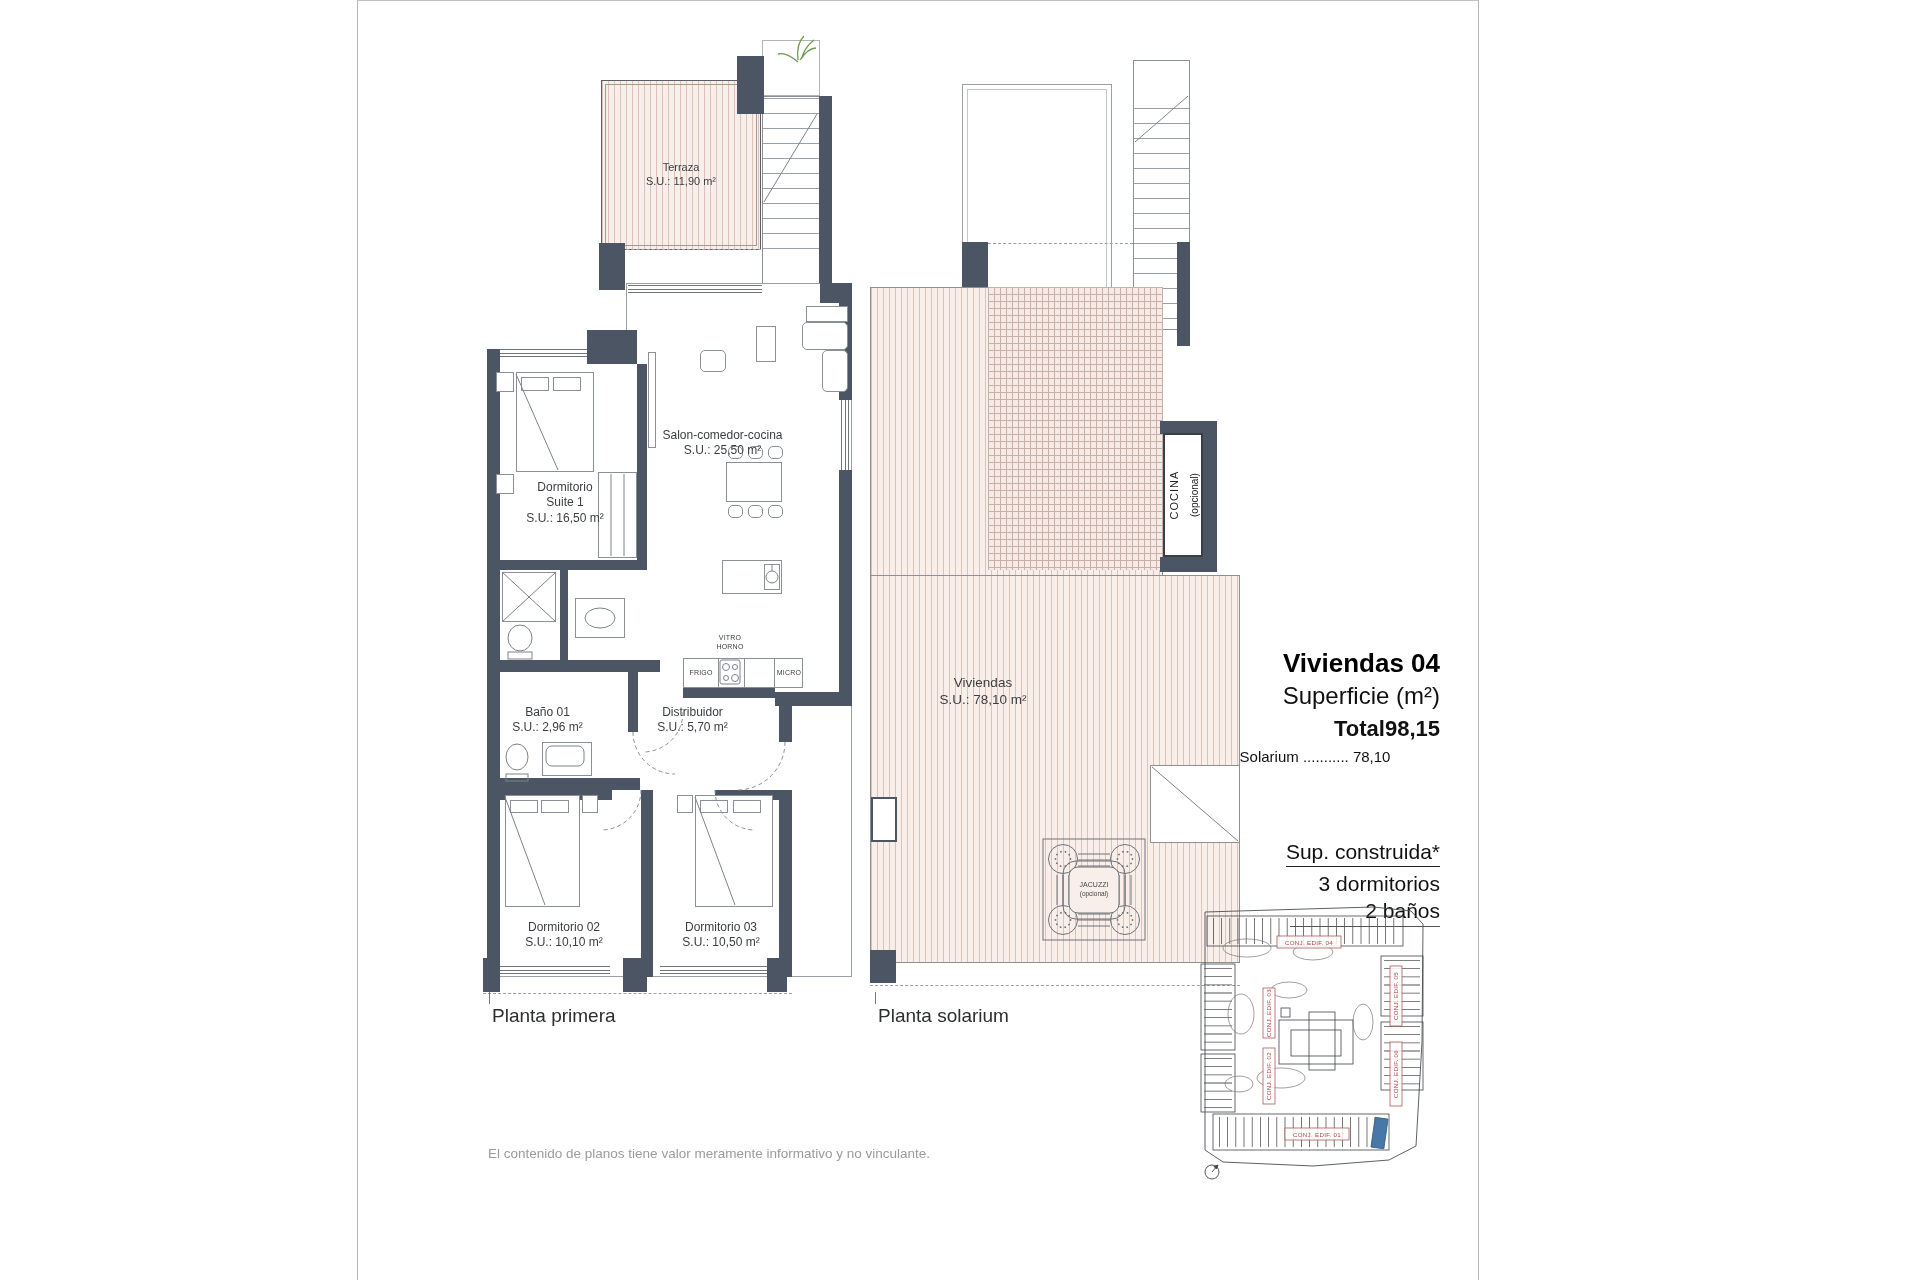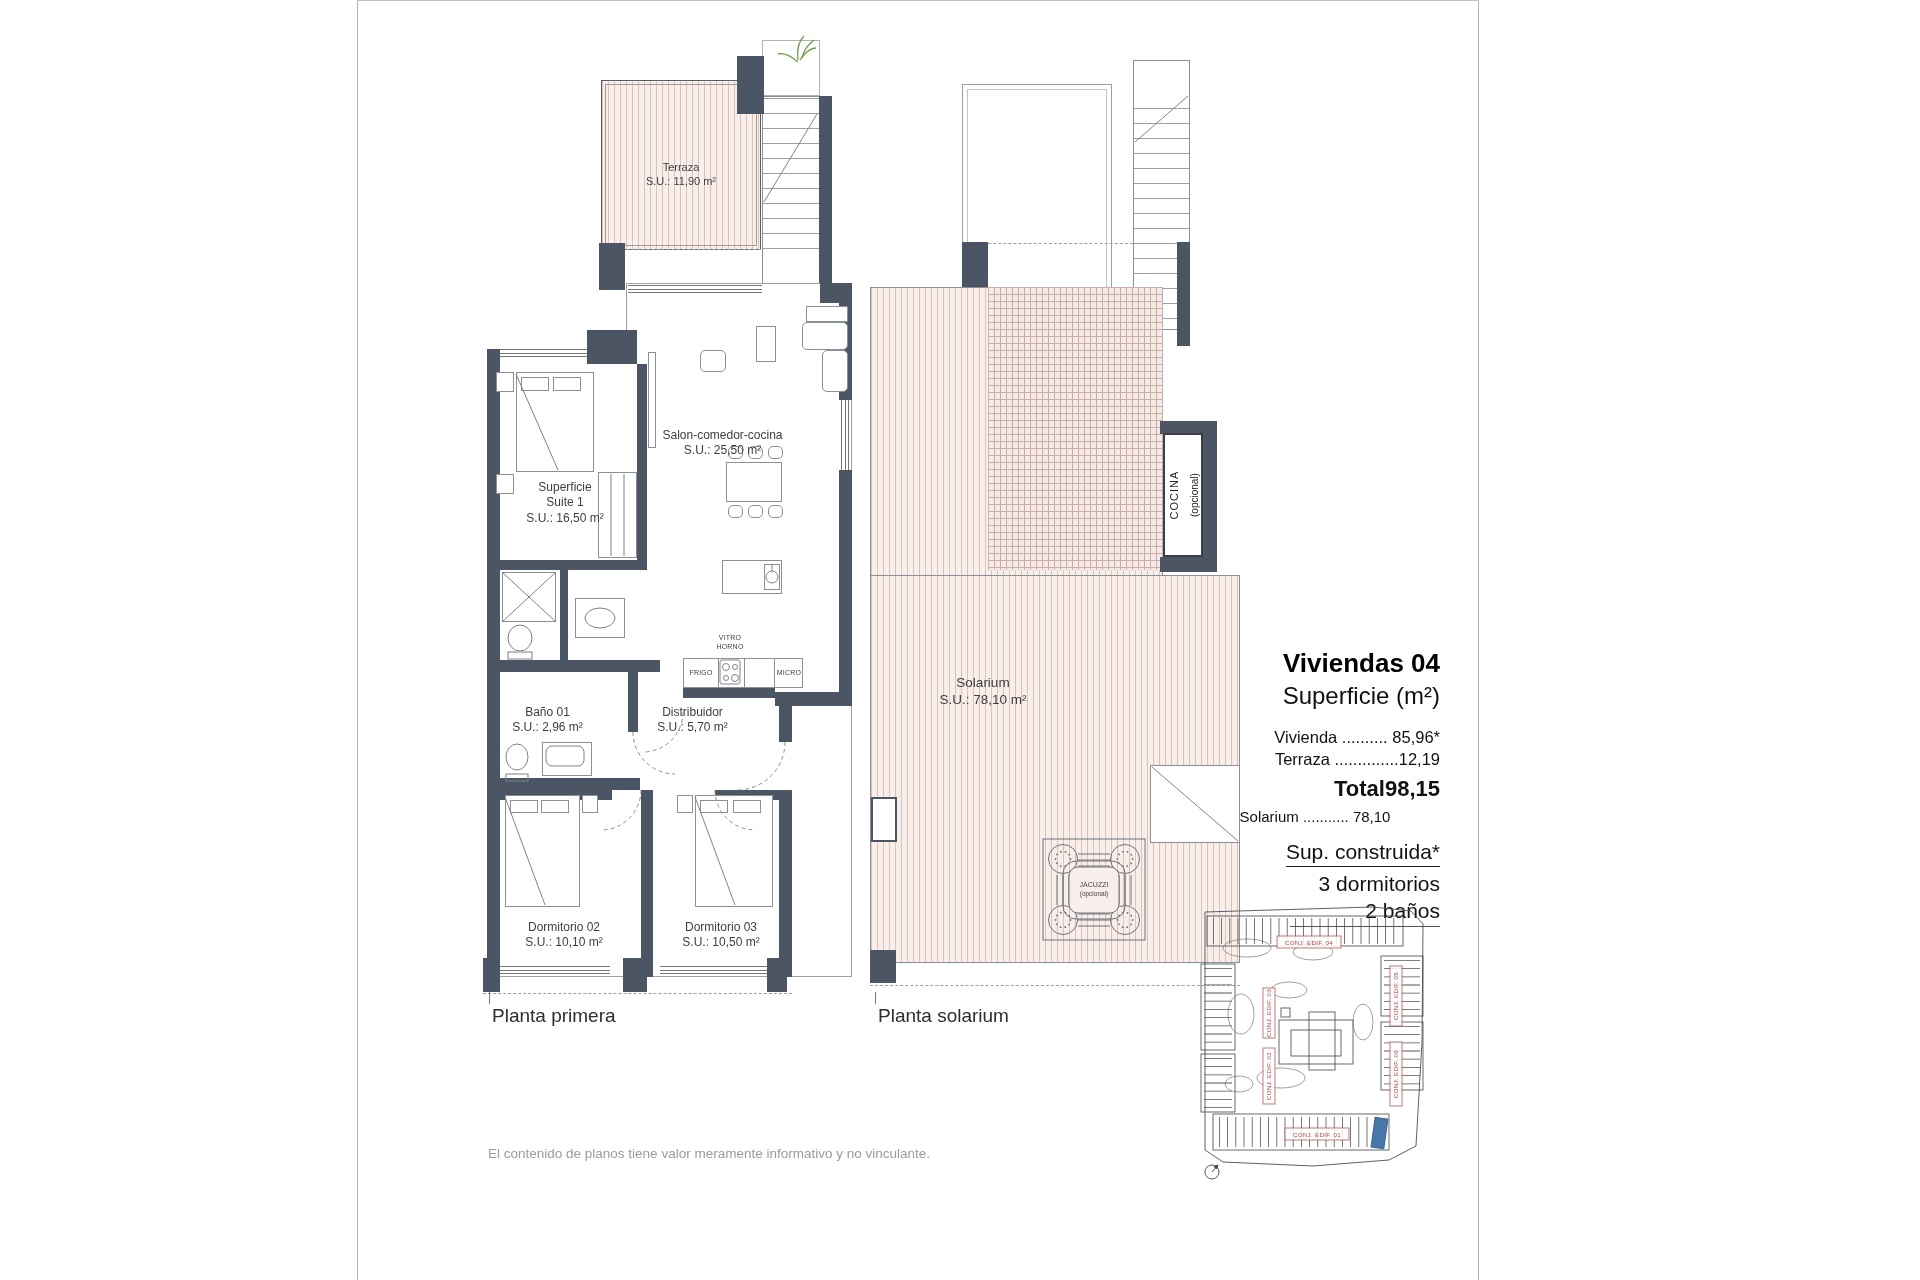--- a/index.html
+++ b/index.html
@@ -125,21 +125,21 @@
   <div class="f" style="left:505px;top:795px;width:75px;height:112px;"></div>
   <div class="f" style="left:510px;top:800px;width:28px;height:13px;"></div>
   <div class="f" style="left:541px;top:800px;width:28px;height:13px;"></div>
   <div class="f" style="left:582px;top:795px;width:16px;height:18px;"></div>
   <div class="f" style="left:695px;top:795px;width:78px;height:112px;"></div>
   <div class="f" style="left:700px;top:800px;width:28px;height:13px;"></div>
   <div class="f" style="left:733px;top:800px;width:28px;height:13px;"></div>
   <div class="f" style="left:677px;top:795px;width:16px;height:18px;"></div>
 
   <div class="lab" style="left:505px;top:480px;width:120px;">
-    <span>Superficie</span><br>
+    <span>Dormitorio</span><br>
     <span>Suite 1</span><br>
     <span>S.U.: 16,50 m²</span>
   </div>
   <div class="lab" style="left:650px;top:428px;width:145px;">
     <span>Salon-comedor-cocina</span><br>
     <span>S.U.: 25,50 m²</span>
   </div>
   <div class="lab" style="left:505px;top:705px;width:85px;">
     <span>Baño 01</span><br>
     <span>S.U.: 2,96 m²</span>
@@ -220,21 +220,21 @@
   <div class="abs" style="left:1121px;top:475px;width:124px;height:40px;transform:rotate(-90deg);text-align:center;line-height:1.25;">
     <span style="font-size:11px;letter-spacing:1px;color:#222;">COCINA</span><br>
     <span style="font-size:10px;color:#222;">(opcional)</span>
   </div>
 
   <div class="abs" style="left:871px;top:797px;width:26px;height:45px;background:#fff;border:2px solid #4b5563;"></div>
   <div class="w" style="left:870px;top:950px;width:26px;height:33px;"></div>
   <div class="dash" style="left:870px;top:985px;width:370px;"></div>
 
   <div class="lab" style="left:918px;top:674px;width:130px;font-size:13.5px;">
-    <span>Solarium</span><br>
+    <span>Viviendas</span><br>
     <span>S.U.: 78,10 m²</span>
   </div>
 
   <div class="abs" style="left:875px;top:992px;width:1px;height:12px;background:#777;"></div>
   <div class="caption" style="left:878px;top:1005px;">Planta solarium</div>
 
   <svg style="left:860px;top:30px;" width="400" height="980" viewBox="0 0 400 980">
     <g stroke="#7d838c" stroke-width="1" fill="none">
       <line x1="275" y1="112" x2="328" y2="66"></line>
       <line x1="292" y1="737" x2="378" y2="811"></line>
@@ -264,24 +264,20 @@
       <rect x="203" y="831" width="62" height="58" rx="13"></rect>
       <rect x="209" y="837" width="50" height="46" rx="9" fill="#f8efeb"></rect>
       <text x="234" y="857" text-anchor="middle" font-size="7" fill="#444" stroke="none">JACUZZI</text>
       <text x="234" y="866" text-anchor="middle" font-size="6.5" fill="#444" stroke="none">(opcional)</text>
     </g>
   </svg>
 
   <div class="abs" style="left:1190px;top:648px;width:250px;text-align:right;color:#111;">
     <div style="font-size:26px;font-weight:bold;color:#000;">Viviendas 04</div>
     <div style="font-size:24px;margin-top:3px;">Superficie (m²)</div>
-    <div style="margin-top:16px;font-size:16.5px;line-height:22px;">
-      <div>Vivienda .......... 85,96*</div>
-      <div>Terraza ..............12,19</div>
-    </div>
     <div style="display:flex;justify-content:flex-end;width:160px;margin:6px 0 6px auto;font-size:22px;font-weight:bold;">
       <span>Total</span>
       <span>98,15</span>
     </div>
     <div style="font-size:15px;text-align:center;">Solarium ........... 78,10</div>
   </div>
 
   <div class="abs" style="left:1190px;top:838px;width:250px;text-align:right;font-size:21px;line-height:27px;color:#111;">
     <div><span style="display:inline-block;border-bottom:1.5px solid #222;padding-bottom:1px;">Sup. construida*</span></div>
     <div style="margin-top:3px;">3 dormitorios</div>

